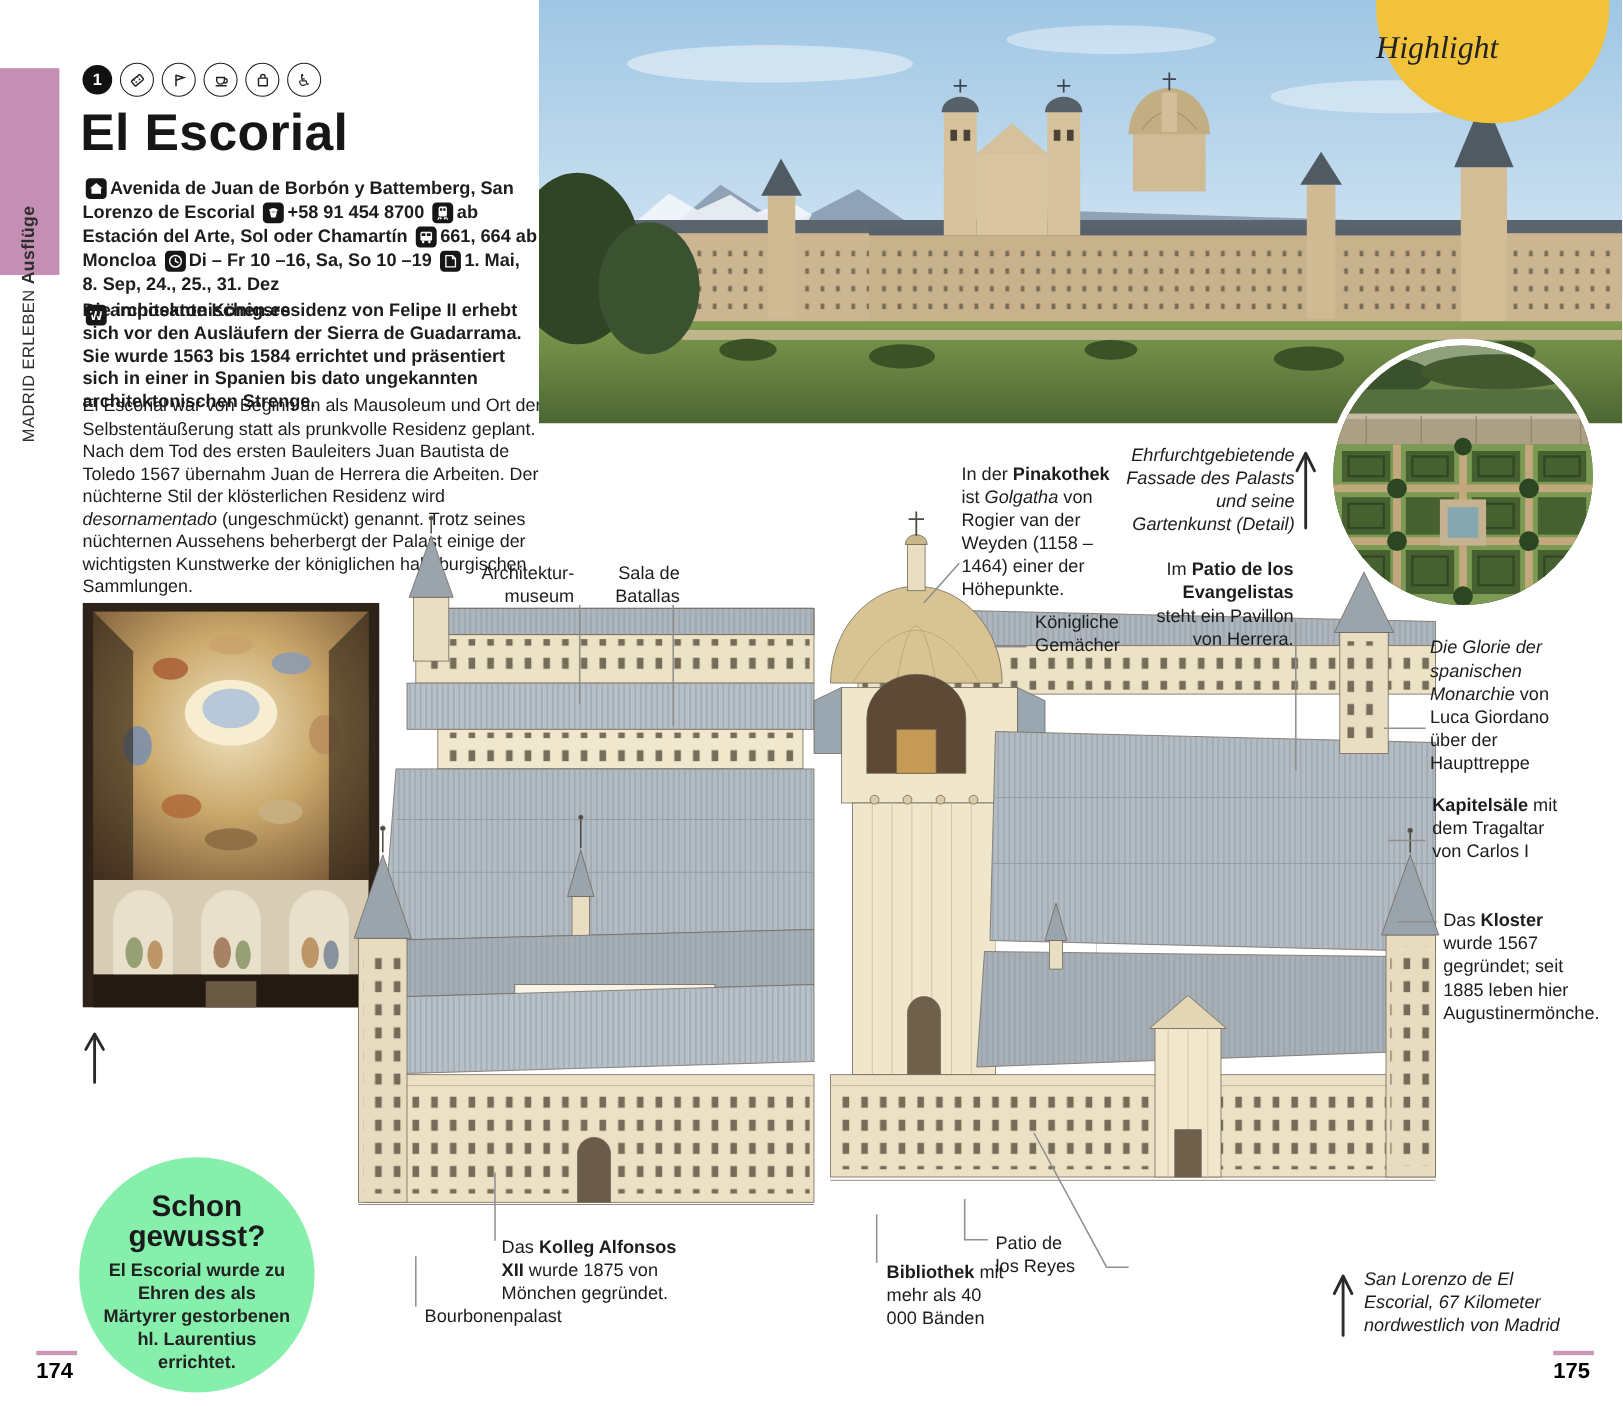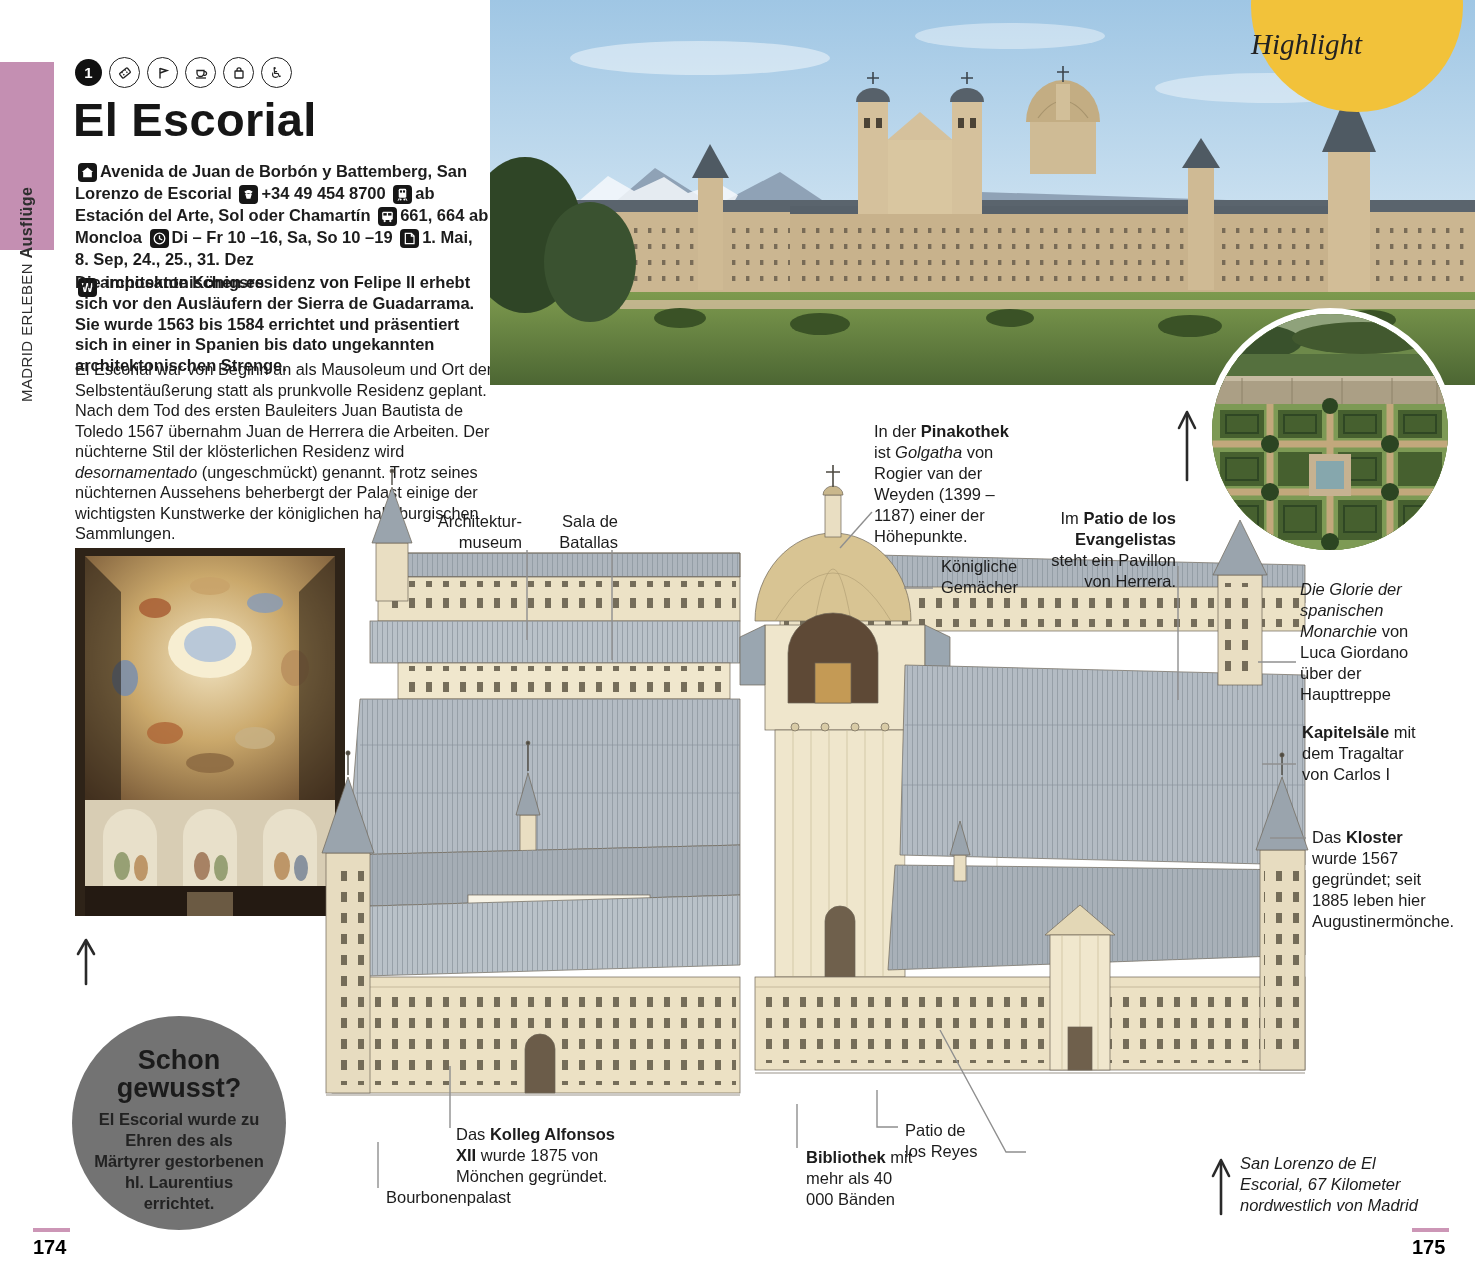--- a/index.html
+++ b/index.html
@@ -30,21 +30,21 @@
   .badge{left:1251px;top:-100px;width:212px;height:212px;border-radius:50%;background:#f2c23a;z-index:3;}
   .badge span{position:absolute;left:0;right:0;top:128px;text-align:left;
               font-family:"Liberation Serif","DejaVu Serif",serif;font-style:italic;font-size:29px;color:#222;}
   .gardencircle{left:1206px;top:308px;width:236px;height:236px;border-radius:50%;border:6px solid #fff;
                 overflow:hidden;z-index:3;background:#5c7a3a;}
   .ceilphoto{left:75px;top:548px;width:270px;height:368px;}
   
   .cap{font-style:italic;font-size:16.5px;line-height:1.28;color:#1c1c1c;}
   .lbl{position:absolute;font-size:16.5px;line-height:1.27;color:#1c1c1c;white-space:pre-line;z-index:4;}
   .tr{text-align:right;}
-  .know{left:72px;top:1016px;width:214px;height:214px;border-radius:50%;background:#737373;
+  .know{left:72px;top:1052px;width:214px;height:214px;border-radius:50%;background:#86efac;
         text-align:center;z-index:2;}
   .know h3{margin:30px 20px 6px;font-size:27px;line-height:1.05;color:#1b1b1b;}
   .know p{margin:4px auto 0;width:172px;font-size:16.5px;font-weight:700;line-height:1.28;color:#222;}
   .pgline{width:37px;height:4px;background:#cc96b6;}
   .pgnum{font-size:20px;font-weight:700;color:#000000;}
   .overlay{left:0;top:0;z-index:5;pointer-events:none;}
   svg{display:block;}
 </style>
 </head>
 <body>
@@ -94,21 +94,21 @@
   <p class="abs info" style="margin:0">
     <span class="ic">
         <svg width="17" height="17" viewBox="0 0 18 18">
           <path d="M9 3.6 L15 8.6 H13.6 V14 H4.4 V8.6 H3 Z" fill="#fff"></path>
         </svg>
       </span><span>Avenida de Juan de Borbón y Battemberg, San Lorenzo de Escorial</span>
     <span class="ic">
         <svg width="17" height="17" viewBox="0 0 18 18">
           <path d="M4.6 6.2 c3-2.6 5.8-2.6 8.8 0 l-1.9 2.4 c-1.7-1.3-3.3-1.3-5 0 z M5.5 8.5 l1.5 5 h4 l1.5-5" fill="#fff"></path>
         </svg>
-      </span><span>+34 49 454 8700</span>
+      </span><span>+58 91 454 8700</span>
     <span class="ic">
         <svg width="17" height="17" viewBox="0 0 18 18">
           <rect x="5" y="3" width="8" height="9.5" rx="1.5" fill="#fff"></rect>
           <rect x="6.3" y="4.6" width="2.2" height="2.4" fill="#161616"></rect>
           <rect x="9.5" y="4.6" width="2.2" height="2.4" fill="#161616"></rect>
           <circle cx="7" cy="14.3" r="1.1" fill="#fff"></circle>
           <circle cx="11" cy="14.3" r="1.1" fill="#fff"></circle>
           <path d="M5.5 13 L4.3 15.6 M12.5 13 L13.7 15.6" stroke="#fff" stroke-width="1"></path>
         </svg>
       </span><span>ab Estación del Arte, Sol oder Chamartín</span>
@@ -364,20 +364,21 @@
           <circle cx="178" cy="130" r="9"></circle>
         <circle cx="58" cy="178" r="9"></circle>
           <circle cx="178" cy="178" r="9"></circle>
         <circle cx="118" cy="92" r="8"></circle>
           <circle cx="118" cy="228" r="9"></circle>
         <circle cx="20" cy="226" r="10"></circle>
           <circle cx="214" cy="226" r="10"></circle>
       </g>
     </svg>
   </div>
+  <div class="abs cap tr" style="left:1015px;top:404px;width:162px">Ehrfurchtgebietende Fassade des Palasts und seine Gartenkunst (Detail)</div>
 
   <div class="abs ceilphoto">
     <svg width="270" height="368" viewBox="0 0 270 368">
       <defs>
         <radialGradient id="fres" cx="0.5" cy="0.42" r="0.75">
           <stop offset="0" stop-color="#f0e2c0"></stop>
             <stop offset="0.45" stop-color="#caa86b"></stop>
           <stop offset="1" stop-color="#6d4e30"></stop>
         </radialGradient>
       </defs>
@@ -418,21 +419,21 @@
 
   <div class="abs know">
     <h3>Schon gewusst?</h3>
     <p>El Escorial wurde zu Ehren des als Märtyrer gestorbenen hl. Laurentius errichtet.</p>
   </div>
 
   <div class="lbl tr" style="left:420px;top:511px;width:102px">Architektur-
 museum</div>
   <div class="lbl tr" style="left:548px;top:511px;width:70px">Sala de
 Batallas</div>
-  <div class="lbl" style="left:874px;top:421px;width:142px"><span>In der </span><b>Pinakothek</b><span> ist </span><em>Golgatha</em><span> von Rogier van der Weyden (1399 –1187) einer der Höhepunkte.</span></div>
+  <div class="lbl" style="left:874px;top:421px;width:142px"><span>In der </span><b>Pinakothek</b><span> ist </span><em>Golgatha</em><span> von Rogier van der Weyden (1158 –1464) einer der Höhepunkte.</span></div>
   <div class="lbl" style="left:941px;top:556px;width:112px">Königliche
 Gemächer</div>
   <div class="lbl" style="left:1300px;top:579px;width:118px"><em>Die Glorie der spanischen Monarchie</em><span> von Luca Giordano über der Haupttreppe</span></div>
   <div class="lbl tr" style="left:1050px;top:508px;width:126px"><span>Im </span><b>Patio de los Evangelistas</b><span> steht ein Pavillon von Herrera.</span></div>
   <div class="lbl" style="left:1302px;top:722px;width:118px"><b>Kapitelsäle</b><span> mit dem Tragaltar von Carlos I</span></div>
   <div class="lbl" style="left:1312px;top:827px;width:118px"><span>Das </span><b>Kloster</b><span> wurde 1567 gegründet; seit 1885 leben hier Augustinermönche.</span></div>
   <div class="lbl" style="left:456px;top:1124px;width:172px"><span>Das </span><b>Kolleg Alfonsos XII</b><span> wurde 1875 von Mönchen gegründet.</span></div>
   <div class="lbl" style="left:386px;top:1187px;width:170px">Bourbonenpalast</div>
   <div class="lbl" style="left:806px;top:1147px;width:118px"><b>Bibliothek</b><span> mit mehr als 40 000 Bänden</span></div>
   <div class="lbl" style="left:905px;top:1120px;width:84px">Patio de

